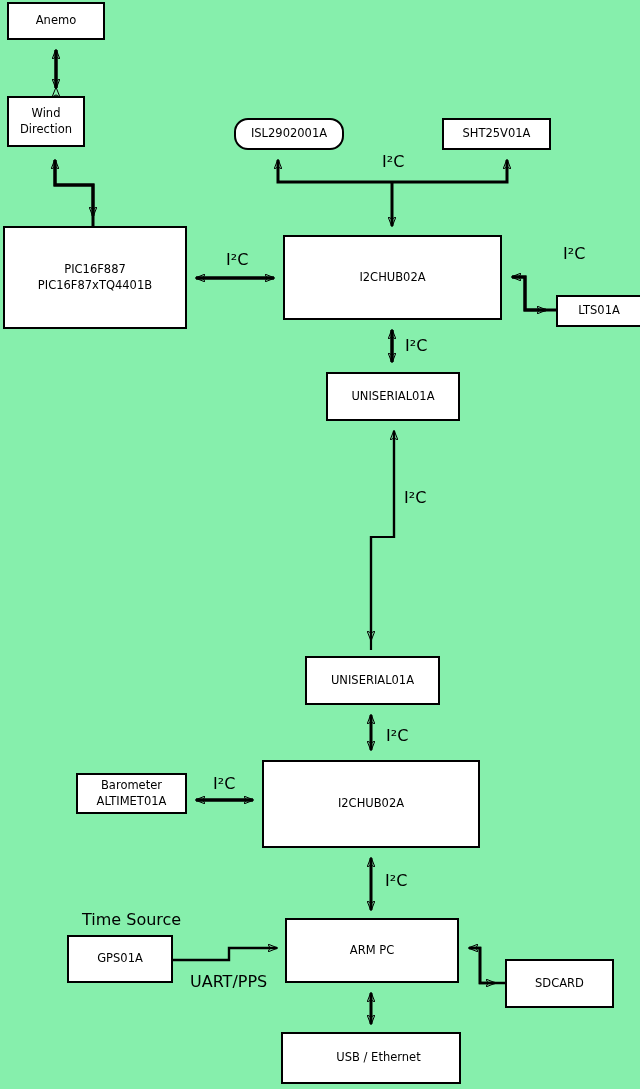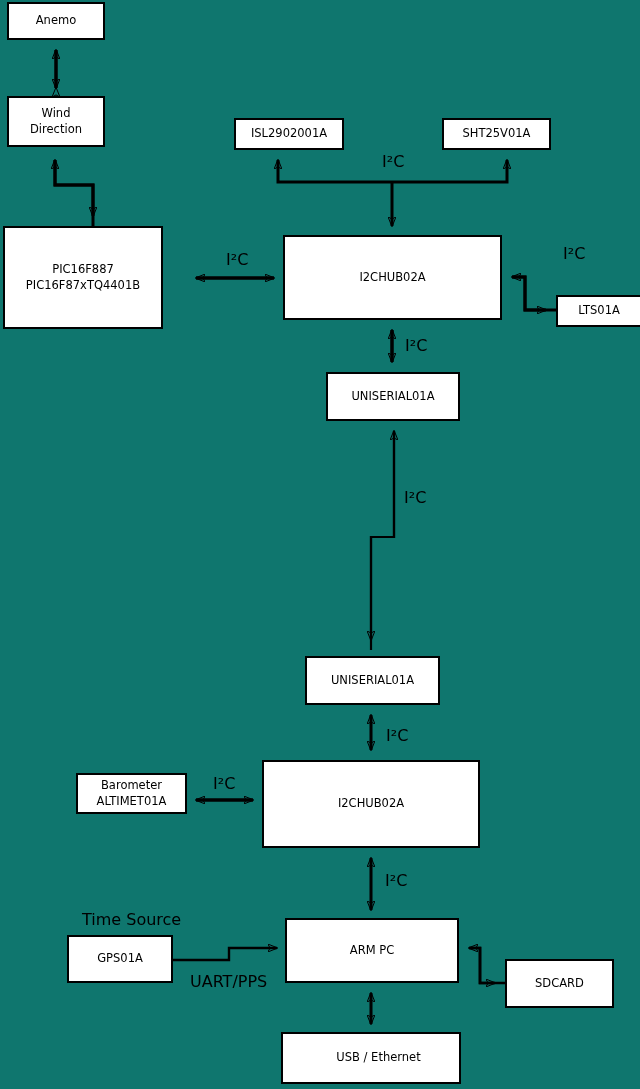--- a/index.html
+++ b/index.html
@@ -4,21 +4,21 @@
 <style>
   html, body {
     margin: 0;
     padding: 0;
     background: #ffffff;
   }
   #canvas {
     position: relative;
     width: 640px;
     height: 1089px;
-    background: #0f766e;
+    background: #86efac;
     font-family: "DejaVu Sans", sans-serif;
     overflow: hidden;
   }
   .node {
     position: absolute;
     box-sizing: border-box;
     border: 2px solid #000000;
     background: #ffffff;
     display: flex;
     align-items: center;
@@ -133,27 +133,27 @@
     </g>
 
     <g>
       <line x1="371" y1="993" x2="371" y2="1024" stroke-width="2.6" marker-end="url(#ah)"></line>
       <line x1="371" y1="1024" x2="371" y2="993" stroke-width="2.6" marker-end="url(#ah)"></line>
     </g>
   </svg>
 
   <div class="node" style="left:7px; top:2px; width:98px; height:38px;">Anemo</div>
 
-  <div class="node" style="left:7px; top:96px; width:98px; height:51px;">Wind
+  <div class="node" style="left:7px; top:96px; width:78px; height:51px;">Wind
 Direction</div>
 
-  <div class="node" style="left:3px; top:226px; width:160px; height:103px;">PIC16F887
+  <div class="node" style="left:3px; top:226px; width:184px; height:103px;">PIC16F887
 PIC16F87xTQ4401B</div>
 
-  <div class="node" style="left:234px; top:118px; width:110px; height:32px;">ISL2902001A</div>
+  <div class="node" style="left:234px; top:118px; width:110px; height:32px;border-radius:14px;">ISL2902001A</div>
 
   <div class="node" style="left:442px; top:118px; width:109px; height:32px;text-align:right;">SHT25V01A</div>
 
   <div class="node" style="left:283px; top:235px; width:219px; height:85px;">I2CHUB02A</div>
 
   <div class="node" style="left:556px; top:295px; width:86px; height:32px;">LTS01A</div>
 
   <div class="node" style="left:326px; top:372px; width:134px; height:49px;">UNISERIAL01A</div>
 
   <div class="node" style="left:305px; top:656px; width:135px; height:49px;">UNISERIAL01A</div>

